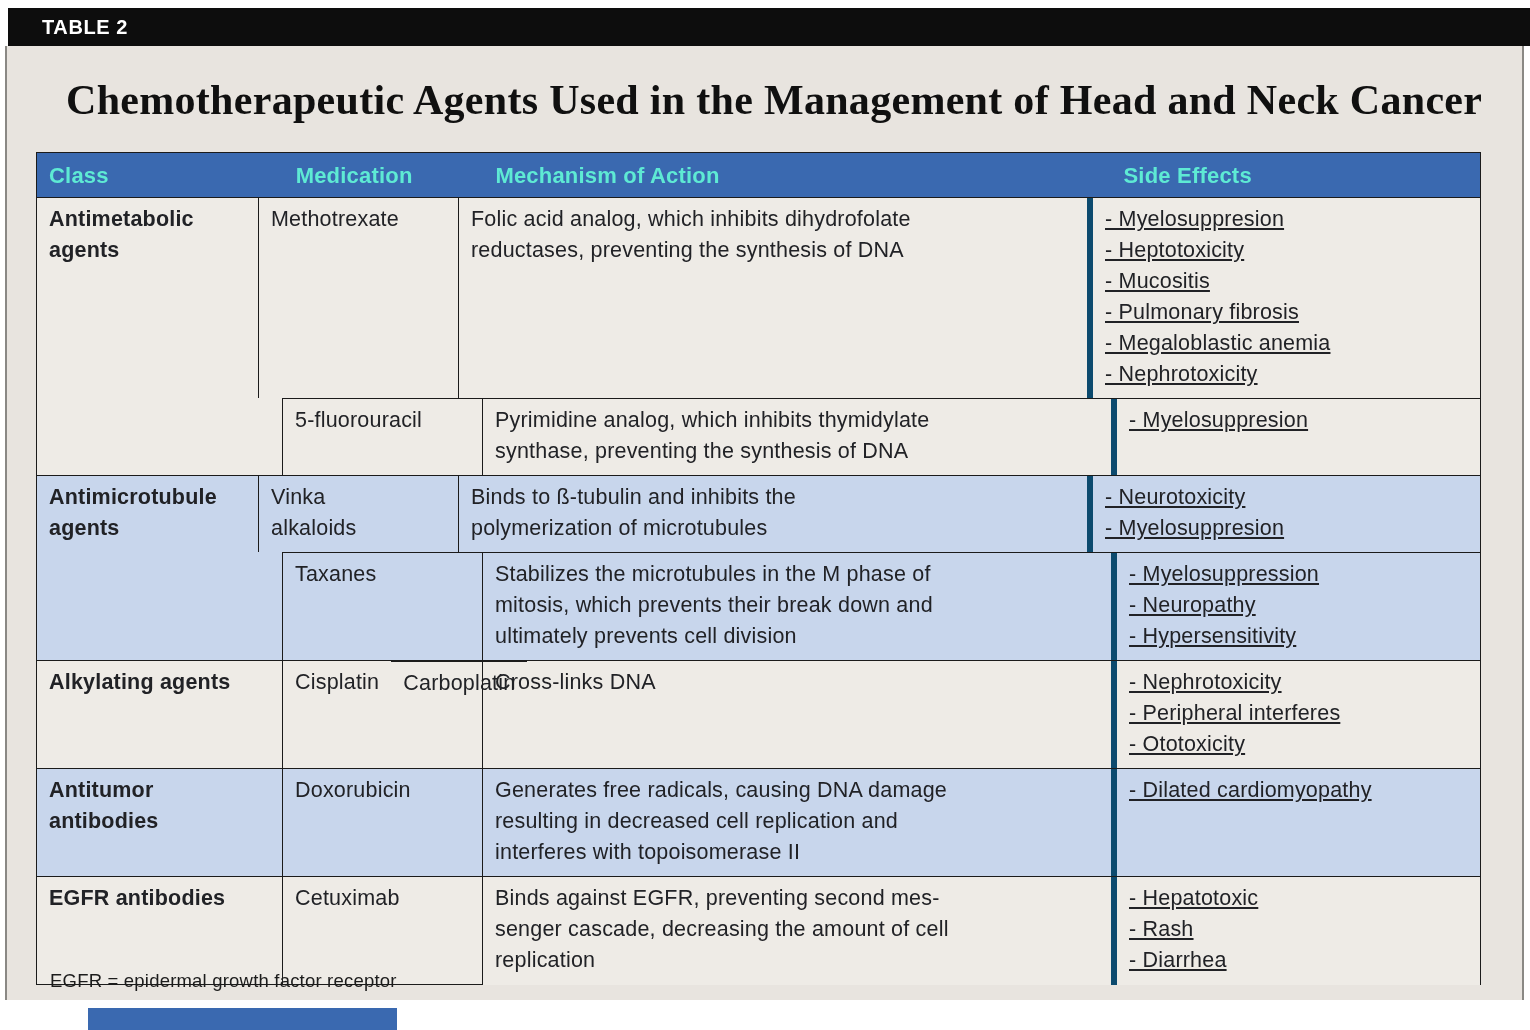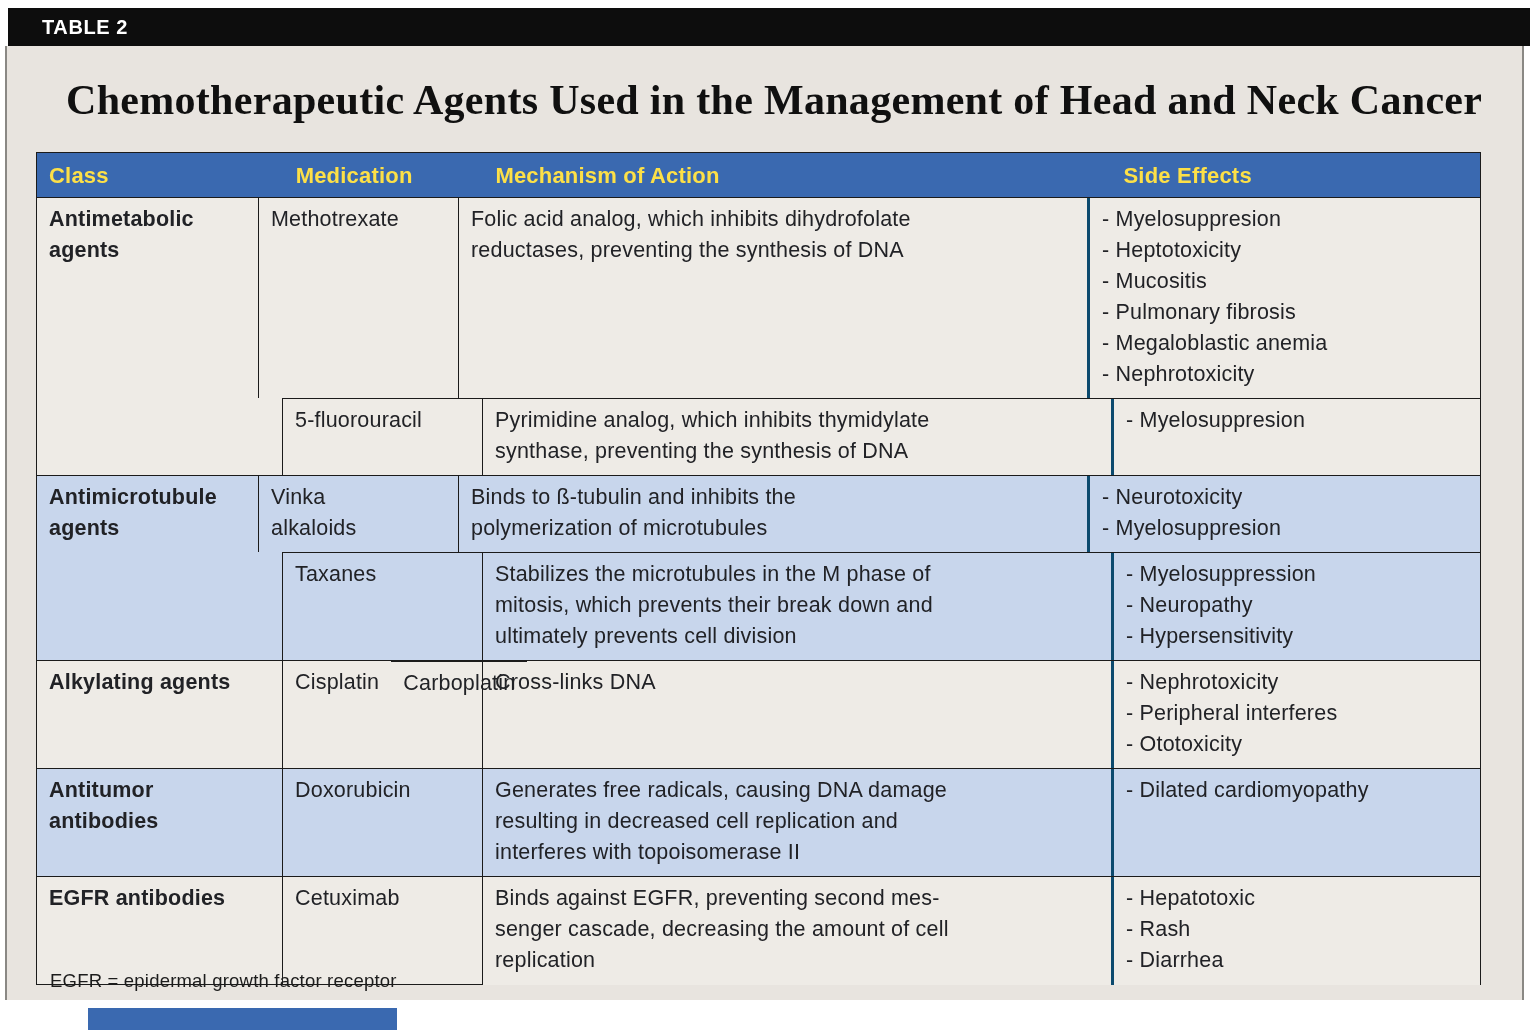--- a/index.html
+++ b/index.html
@@ -17,39 +17,39 @@
 
   .page-title { position:absolute; left:42px; top:76px; width:1460px;
                 font-family:"Liberation Serif", serif; font-weight:700;
                 font-size:42px; letter-spacing:0.3px; color:#101010;margin-left:24px; }
 
   .tbl { position:absolute; left:36px; top:152px; width:1445px;
          border:1px solid #1b1b1b; border-bottom:none;
          color:#212226; font-size:21.5px; line-height:31px; letter-spacing:0.2px; }
 
   .thead { display:flex; background:#3a69b0; height:44px; align-items:center; }
-  .hc { color:#fde047; font-weight:700; font-size:22px; padding-left:12px; }
+  .hc { color:#5eead4; font-weight:700; font-size:22px; padding-left:12px; }
 
   .c-class { width:247px; }
   .c-med   { width:200px; }
   .c-mech  { width:629px; }
   .c-side  { width:369px; }
 
   .group { display:flex; border-top:1px solid #1b1b1b; }
   .group.plain { background:#eeebe6; }
   .group.blue  { background:#c8d6ec; }
 
   .cell { padding:6px 12px 8px 12px; white-space:pre-line; }
   .cell.class { width:247px; font-weight:700; }
   .grows { flex:1; display:flex; flex-direction:column; }
   .subrow { display:flex; }
   .subrow + .subrow { border-top:1px solid #1b1b1b;margin-left:24px; }
   .cell.med  { width:200px; border-left:1px solid #1b1b1b; }
   .cell.mech { width:629px; border-left:1px solid #1b1b1b; }
-  .cell.side { width:369px; border-left:3px solid #0c4a6e; white-space:normal; }
+  .cell.side { width:369px; border-left:6px solid #0c4a6e; white-space:normal;text-decoration:underline; }
 
   .med-stack { width:200px; border-left:1px solid #1b1b1b; display:flex; flex-direction:row; }
   .med-sub { padding:6px 12px 8px 12px; }
   .med-sub + .med-sub { border-top:1px solid #1b1b1b; }
 
   .group.last .cell.class { border-bottom:1px solid #1b1b1b; }
   .group.last .cell.med   { border-bottom:1px solid #1b1b1b; }
 
   .mh196{min-height:196px} .mh74{min-height:74px} .mh75{min-height:75px}
   .mh104{min-height:104px} .mh105{min-height:105px} .mh108{min-height:108px}

